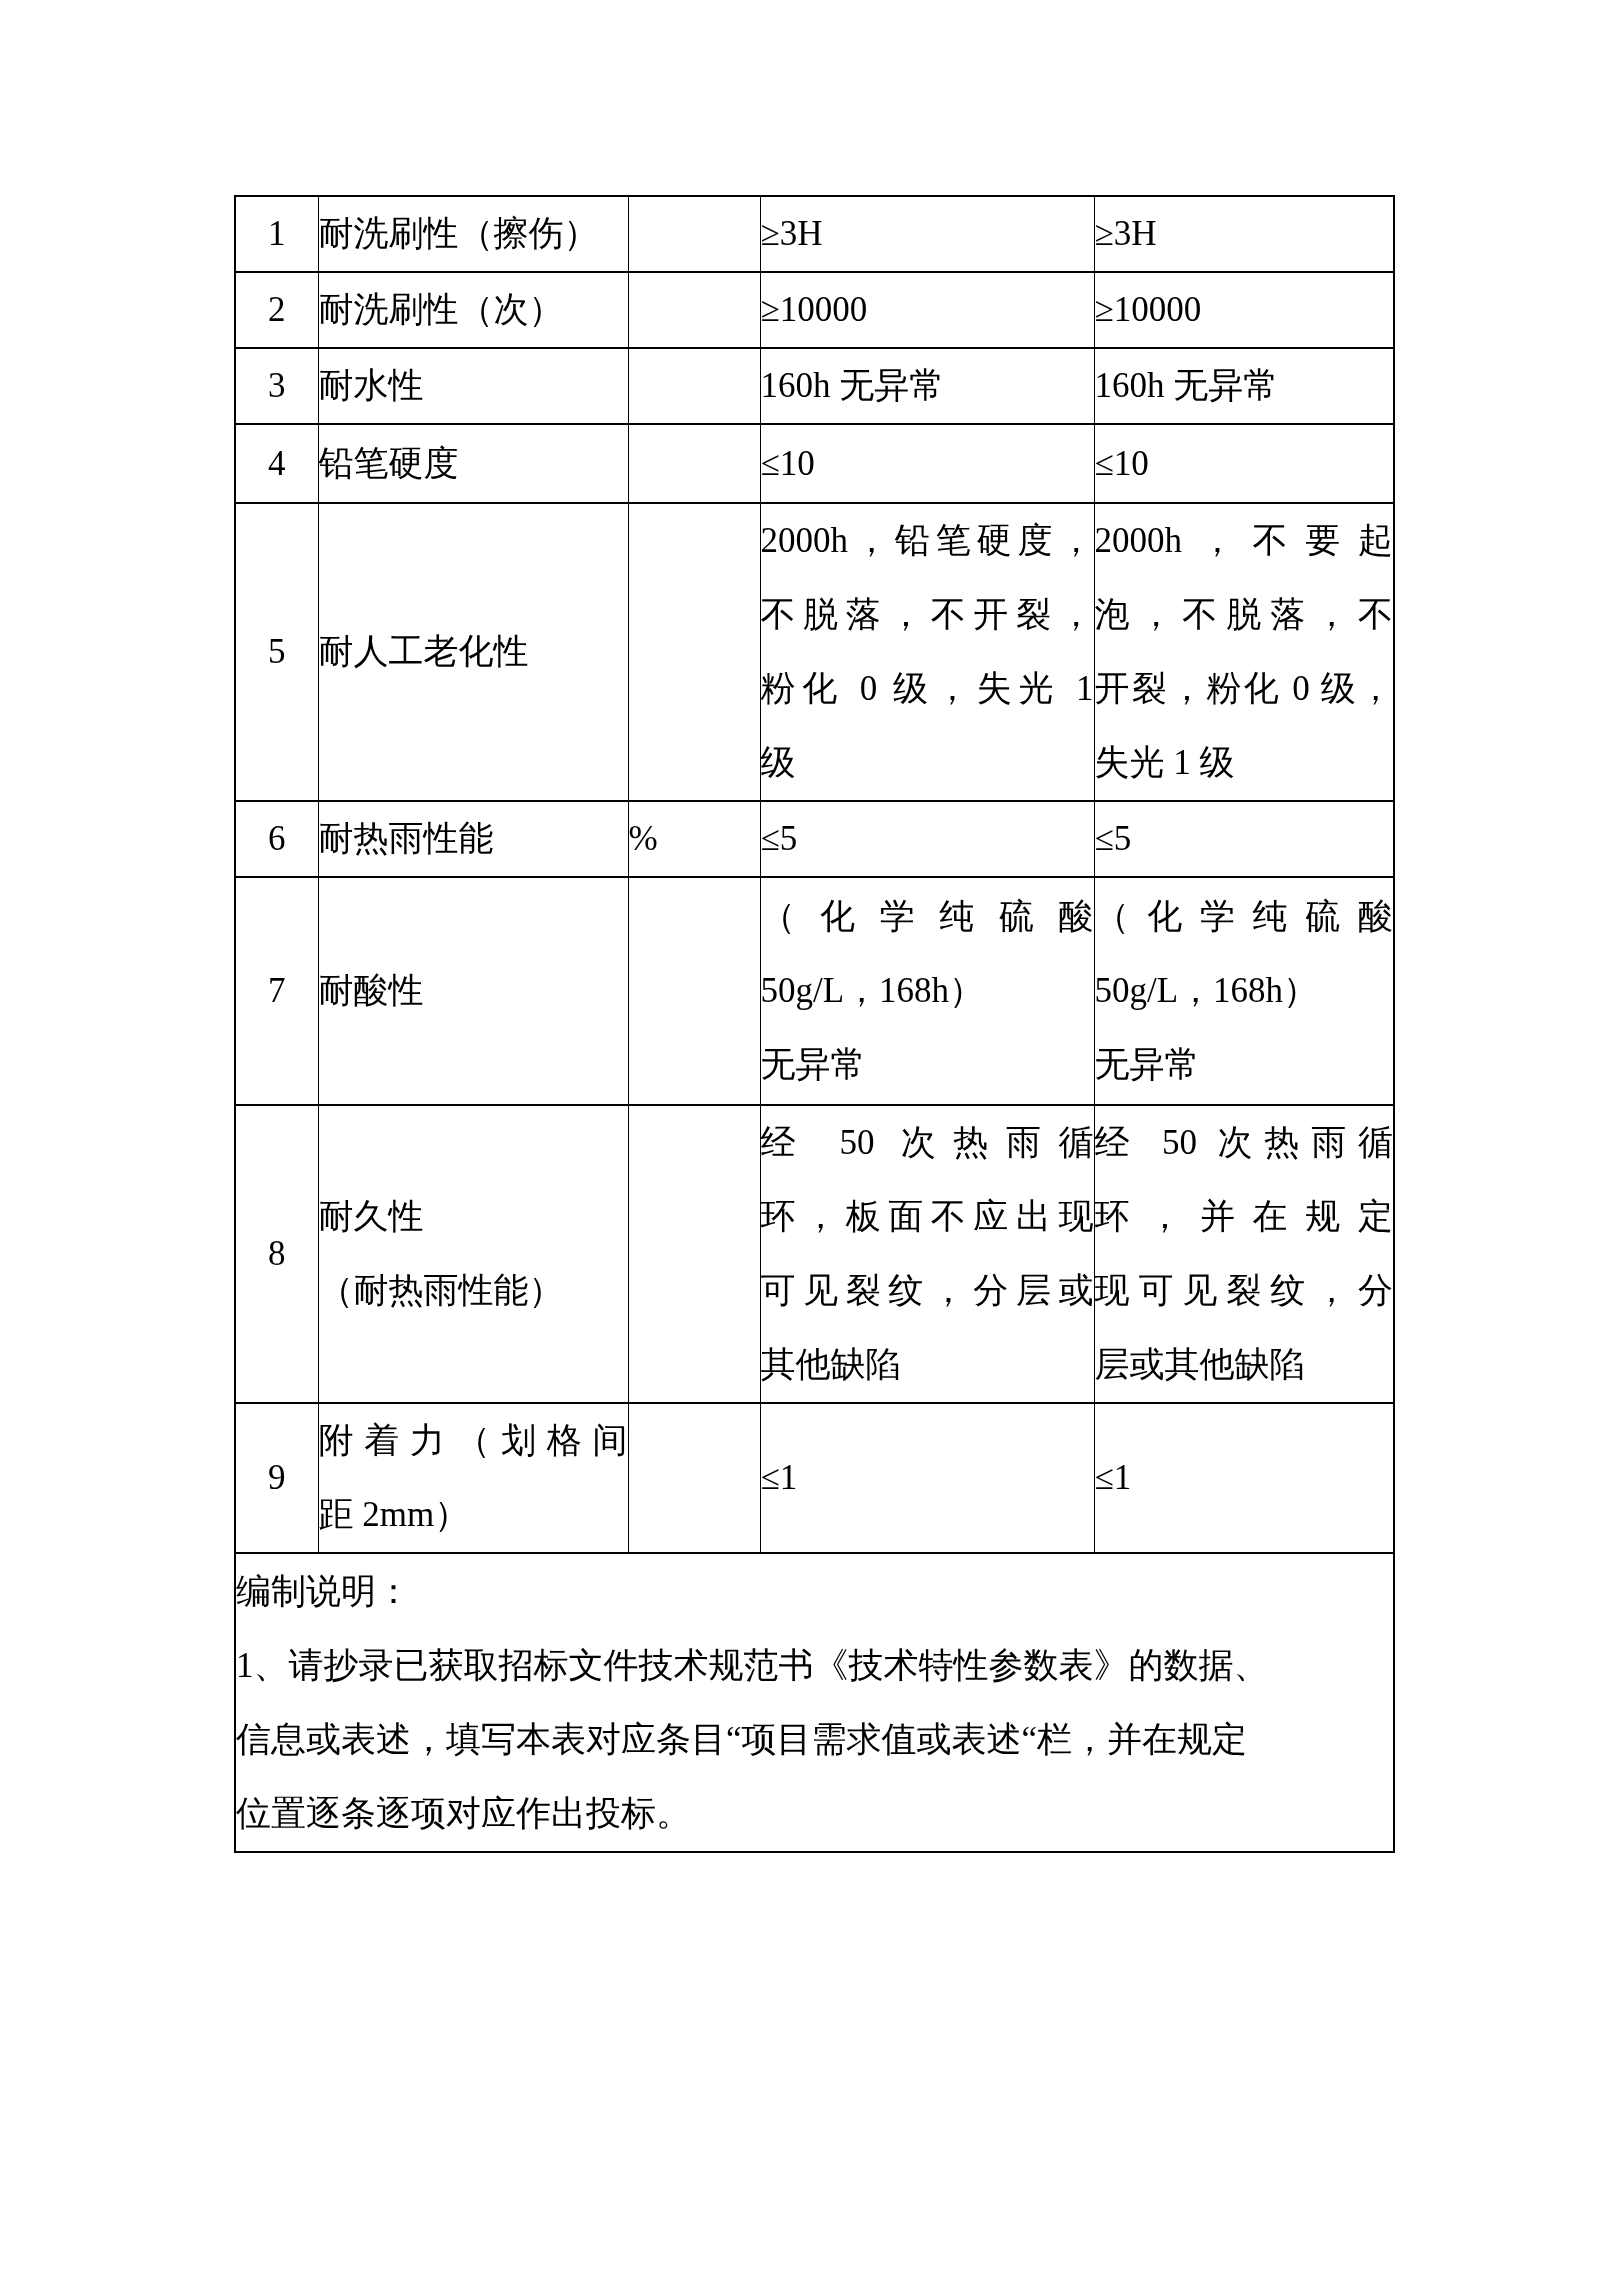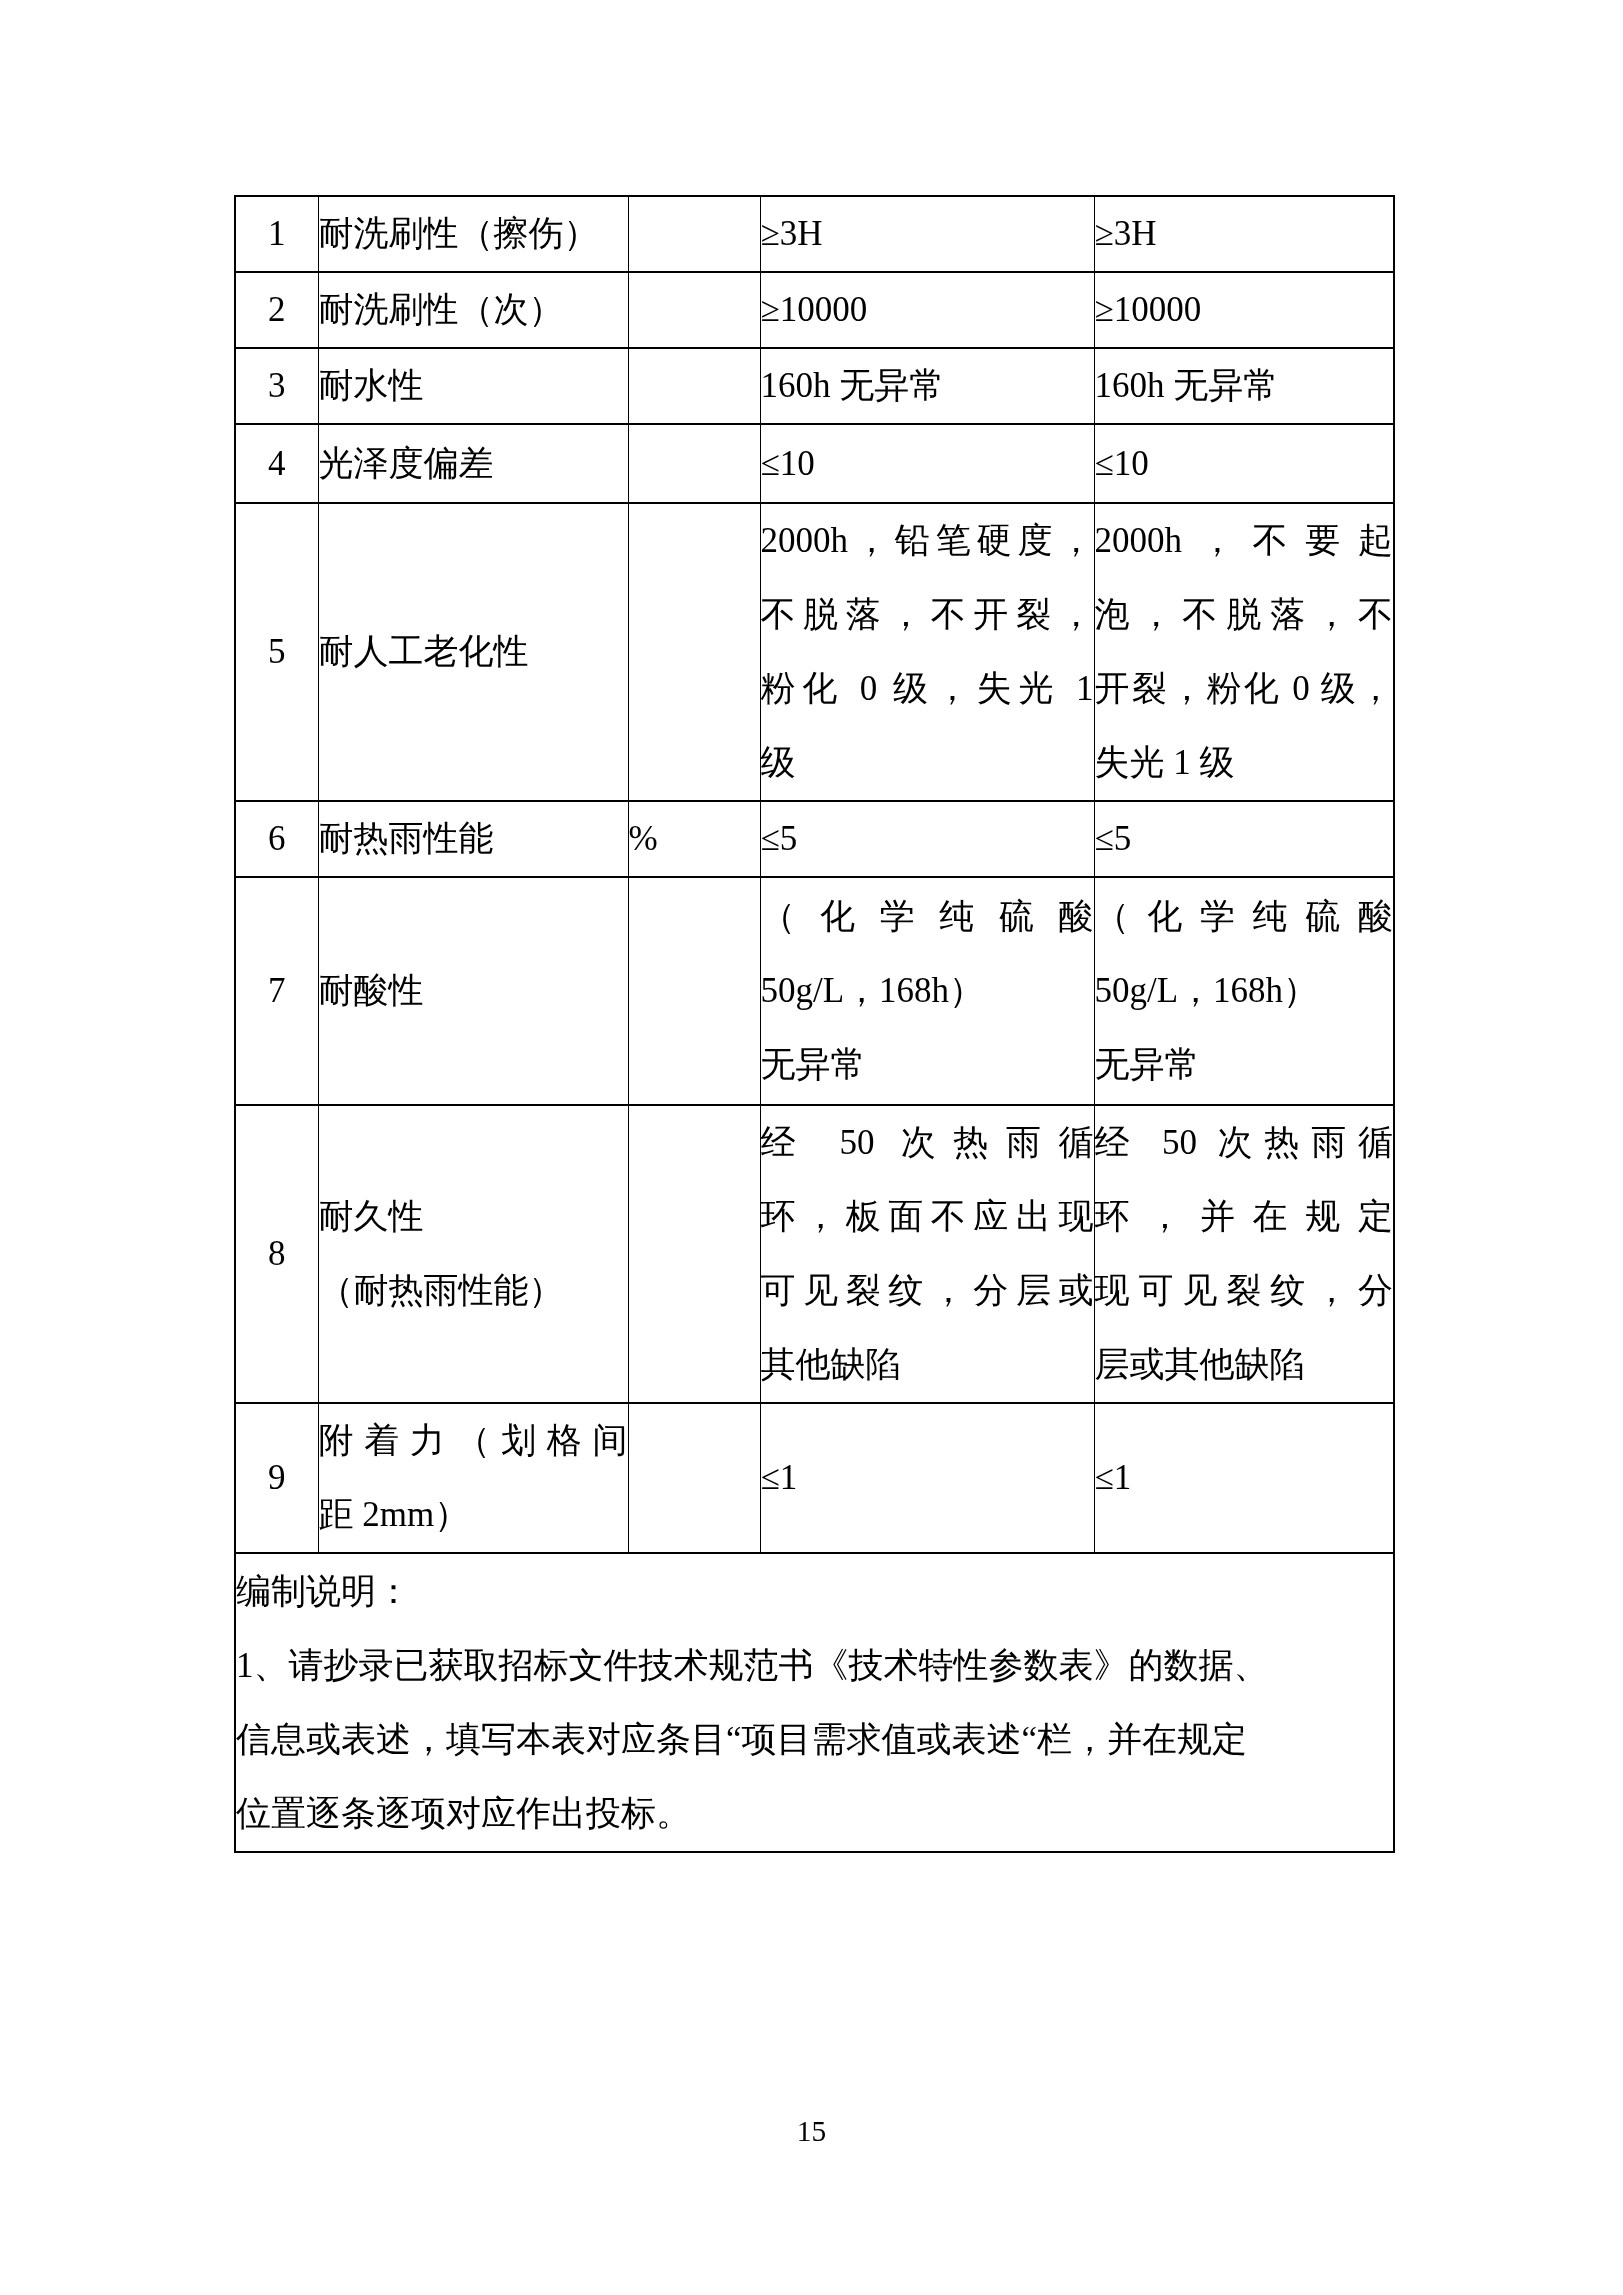--- a/index.html
+++ b/index.html
@@ -106,21 +106,21 @@
           <td class="c3">
             <div class="ln">160h 无异常</div>
           </td>
           <td class="c4">
             <div class="ln">160h 无异常</div>
           </td>
         </tr>
         <tr style="height: 79px;">
           <td class="c0">4</td>
           <td class="c1">
-            <div class="ln">光泽度偏差</div>
+            <div class="ln">铅笔硬度</div>
           </td>
           <td class="c2"></td>
           <td class="c3">
             <div class="ln">≤10</div>
           </td>
           <td class="c4">
             <div class="ln">≤10</div>
           </td>
         </tr>
         <tr style="height: 295px;">
@@ -210,16 +210,15 @@
           <td colspan="5" class="notes">
             <div class="nln">编制说明：</div>
             <div class="nln">1、请抄录已获取招标文件技术规范书《技术特性参数表》的数据、</div>
             <div class="nln">信息或表述，填写本表对应条目“项目需求值或表述“栏，并在规定</div>
             <div class="nln">位置逐条逐项对应作出投标。</div>
           </td>
         </tr>
       </tbody>
   </table>
 
-  <div class="pageno">15</div>
 
 </div>
 
 
 </body></html>

